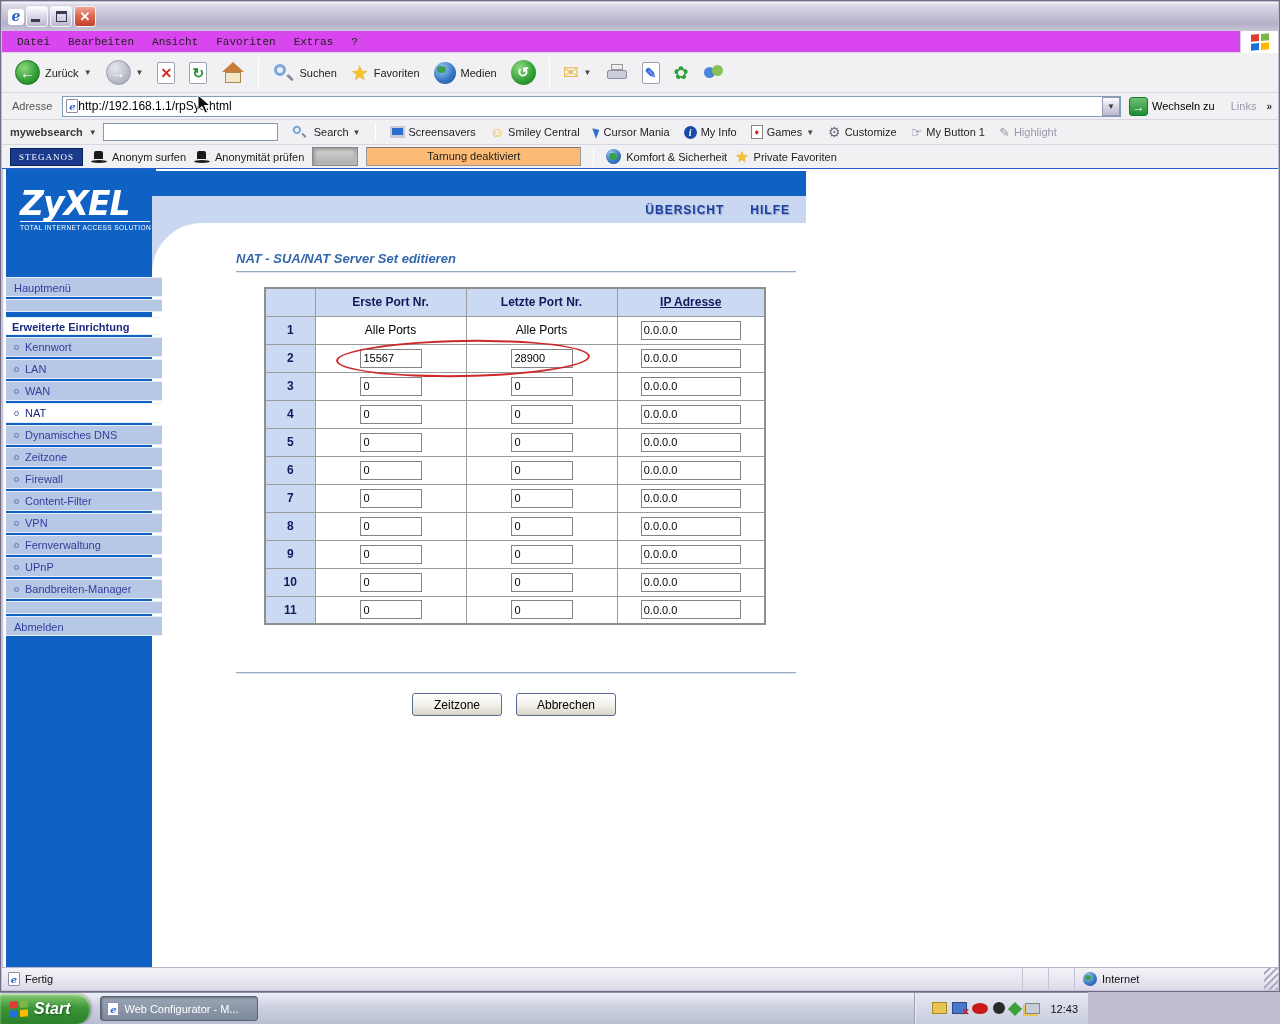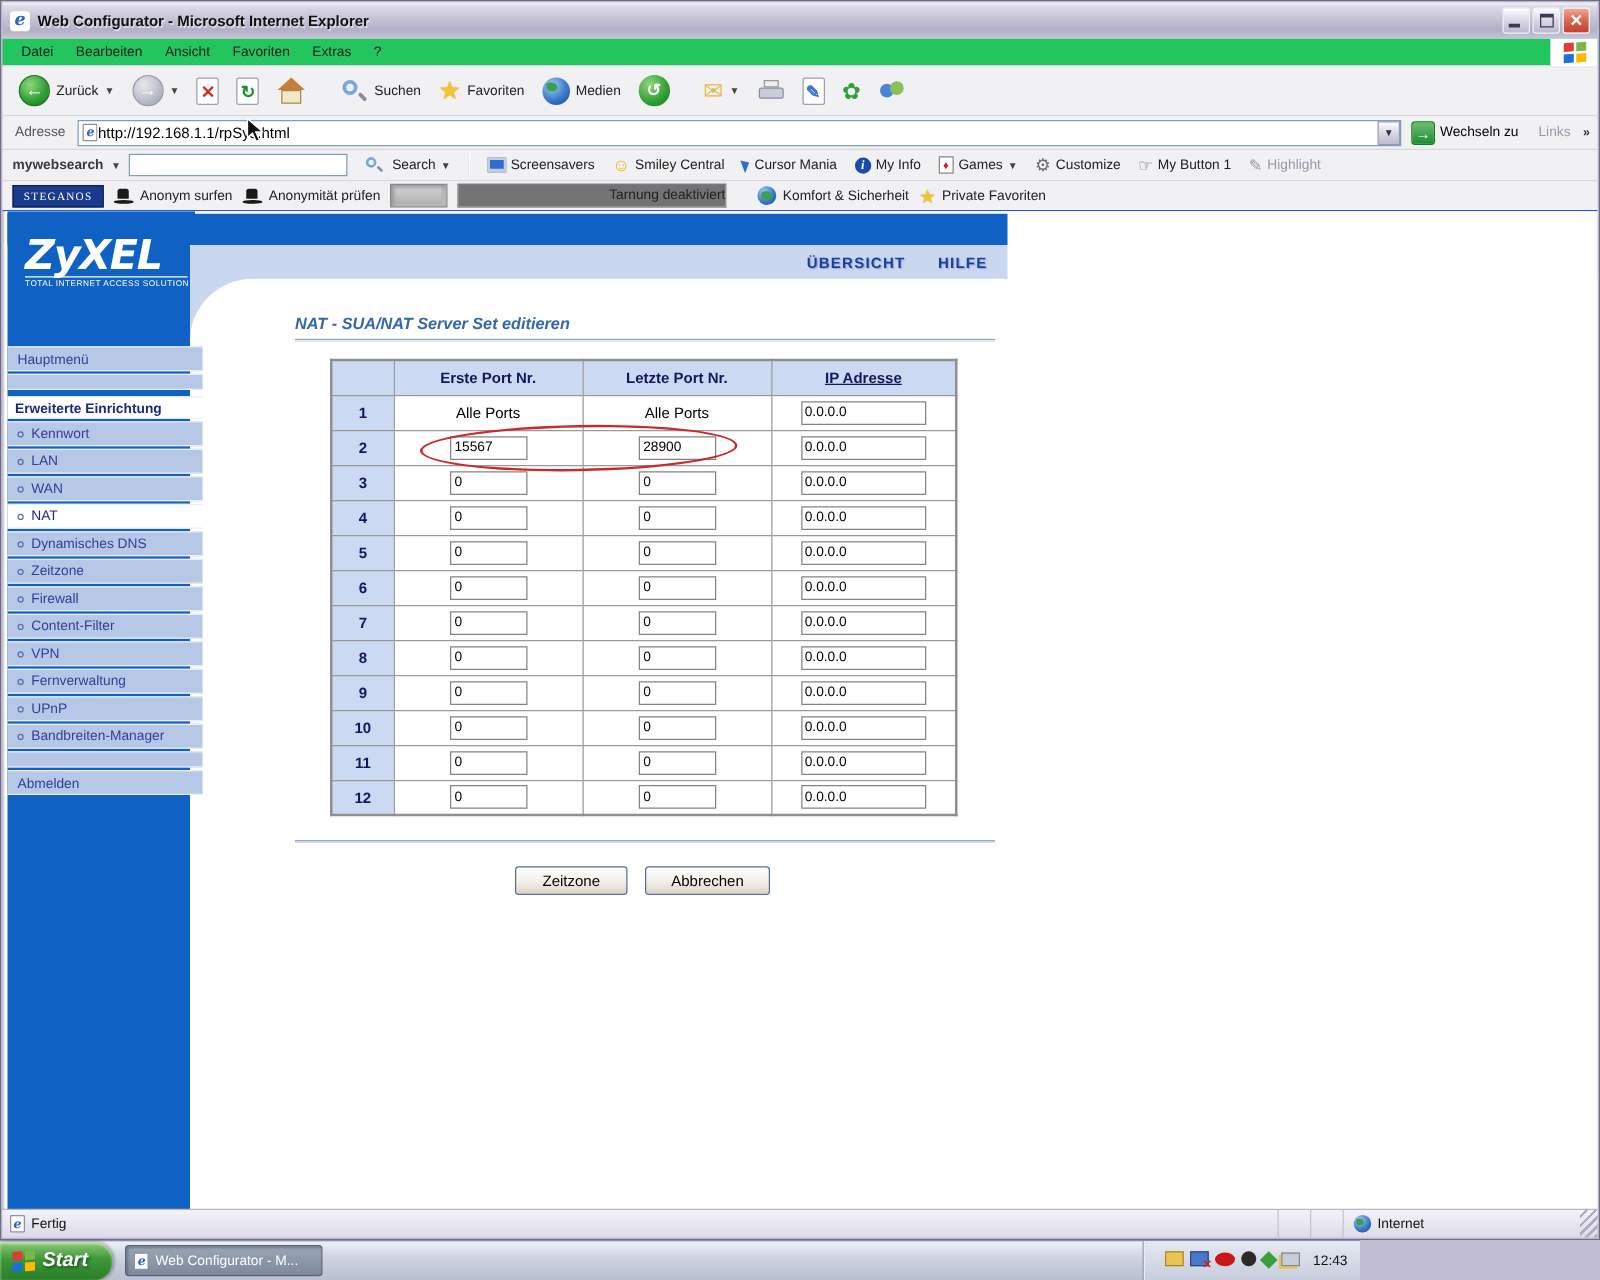--- a/index.html
+++ b/index.html
@@ -17,22 +17,22 @@
     text-shadow:1px 1px 0 rgba(255,255,255,.5); }
   .ie-e { display:inline-block; width:16px; height:16px; border-radius:3px; background:#fff;
     color:#2a66c8; font:bold italic 14px/15px "DejaVu Serif", serif; text-align:center; }
   .win-btn { width:22px; height:21px; margin-left:2px; border:1px solid #f4f3fa; border-radius:3px;
     background:linear-gradient(180deg,#fdfdfe,#d9d7e6 50%,#bcb9d0); position:relative; }
   .win-btn .g-min { position:absolute; left:4px; bottom:4px; width:9px; height:3px; background:#3b3a55; }
   .win-btn .g-res { position:absolute; left:5px; top:4px; width:11px; height:11px; border:1px solid #3b3a55; border-top-width:3px; background:transparent; }
   .win-btn.close { background:linear-gradient(180deg,#f0a896,#dd6a52 45%,#c2402c); }
   .win-btn.close .g-x { position:absolute; inset:0; color:#fff; font:bold 13px/19px "Liberation Sans",sans-serif; text-align:center; }
 
-  #menubar { position:absolute; left:1px; top:30px; right:1px; height:22px; background:#22c55e;
-    border-bottom:1px solid #d8d6e2; display:flex; align-items:center; padding-left:6px; }
+  #menubar { position:absolute; left:1px; top:30px; right:1px; height:22px; background:#d946ef;
+    border-bottom:1px solid #d8d6e2; display:flex; align-items:center; padding-left:6px;font-family:Liberation Mono, monospace; }
   .menu-item { padding:3px 9px; color:#222; font-size:11px; }
   #throbber { margin-left:auto; width:38px; height:22px; background:#fff; border-left:1px solid #d0cede;
     display:flex; align-items:center; justify-content:center; }
   .winflag { display:inline-block; width:18px; height:16px; position:relative; transform:skewY(-4deg); }
   .winflag i { position:absolute; width:8px; height:7px; }
   .winflag .r { left:0; top:0; background:#e03c31; } .winflag .g { right:0; top:0; background:#7ab648; }
   .winflag .b { left:0; bottom:0; background:#1e6fd8; } .winflag .y { right:0; bottom:0; background:#ffb900; }
 
   #toolbar { position:absolute; left:1px; top:52px; right:1px; height:40px; background:#f1f0f3;
     border-bottom:1px solid #d8d6e2; display:flex; align-items:center; padding-left:8px; gap:4px; }
@@ -94,22 +94,22 @@
   #steganos { position:absolute; left:1px; top:144px; right:1px; height:24px; background:#f1f0f3;
     border-bottom:1px solid #2a5ad0; display:flex; align-items:center; padding-left:8px; gap:8px; font-size:11px; }
   .steg-logo { background:#1a3a8c; color:#fff; font-family:"Liberation Serif",serif; font-size:9px;
     letter-spacing:1px; padding:3px 8px; border:1px solid #0a2058; }
   .steg-item { display:flex; align-items:center; gap:5px; color:#222; }
   .hat { width:16px; height:12px; position:relative; }
   .hat::before { content:""; position:absolute; left:3px; top:0; width:9px; height:8px; background:#1a1a1a; border-radius:2px 2px 0 0; }
   .hat::after { content:""; position:absolute; left:0; bottom:0; width:16px; height:3px; background:#1a1a1a; border-radius:50%; }
   .worldmap { width:46px; height:19px; background:linear-gradient(#d8d8d8,#aaa); border:1px solid #888;
     box-shadow:inset 2px 2px 3px #999, inset -4px -2px 0 #b8b8b8; }
-  .steg-status { width:215px; height:19px; background:#737373; border:1px solid #9a9a9a;
-    border-top-color:#7a7a7a; text-align:right; line-height:17px; color:#222; }
+  .steg-status { width:215px; height:19px; background:#fdba74; border:1px solid #9a9a9a;
+    border-top-color:#7a7a7a; text-align:center; line-height:17px; color:#222; }
   .pfav-star { color:#f4c430; font-size:15px; text-shadow:0 0 1px #c89010; }
 
   
   #viewport { position:absolute; left:3px; top:168px; width:1274px; height:800px; background:#fff; overflow:hidden; }
   #sidebar { position:absolute; left:2px; top:0; width:150px; height:800px; background:#0f62c4; }
   #topband { position:absolute; left:2px; top:2px; width:800px; height:25px; background:#0f62c4; }
   #lightband { position:absolute; left:148px; top:27px; width:654px; height:76px; background:#c9d7f1; }
   #whitepanel { position:absolute; left:148px; top:54px; right:0; bottom:0; background:#fff; border-top-left-radius:50px; }
   #zyxel-logo { position:absolute; left:16px; top:18px; width:130px; color:#fff; z-index:3; }
   #zyxel-logo .zx { font:bold italic 33px/33px "DejaVu Sans",sans-serif; letter-spacing:-1px; }
@@ -183,21 +183,20 @@
 
   #mouse-cursor { position:absolute; left:197px; top:94px; z-index:99; pointer-events:none; }
 </style>
 </head>
 <body>
 
 <div id="window">
 
   <div id="titlebar">
     <span class="ie-e">e</span>
-    <span class="titlebar-title">Web Configurator - Microsoft Internet Explorer</span>
     <span class="win-btn">
         <i class="g-min"></i>
       </span>
     <span class="win-btn">
         <i class="g-res"></i>
       </span>
     <span class="win-btn close">
         <i class="g-x">✕</i>
       </span>
   </div>
@@ -506,26 +505,20 @@
             <td class="c-port"><input class="port-input" value="0" style=""></td>
             <td class="c-port"><input class="port-input" value="0" style=""></td>
             <td class="c-ip"><input class="ip-input" value="0.0.0.0" style=""></td>
           </tr>
           <tr>
             <td class="num">11</td>
             <td class="c-port"><input class="port-input" value="0" style=""></td>
             <td class="c-port"><input class="port-input" value="0" style=""></td>
             <td class="c-ip"><input class="ip-input" value="0.0.0.0" style=""></td>
           </tr>
-          <tr>
-            <td class="num">12</td>
-            <td class="c-port"><input class="port-input" value="0" style=""></td>
-            <td class="c-port"><input class="port-input" value="0" style=""></td>
-            <td class="c-ip"><input class="ip-input" value="0.0.0.0" style=""></td>
-          </tr>
         </tbody>
     </table>
     <div id="ellipse"></div>
     <div class="rule" id="rule2"></div>
     <button class="xp-btn" id="btn-save">Zeitzone</button>
     <button class="xp-btn" id="btn-cancel">Abbrechen</button>
   </div>
 
   <div id="statusbar">
     <span class="sb-left">

